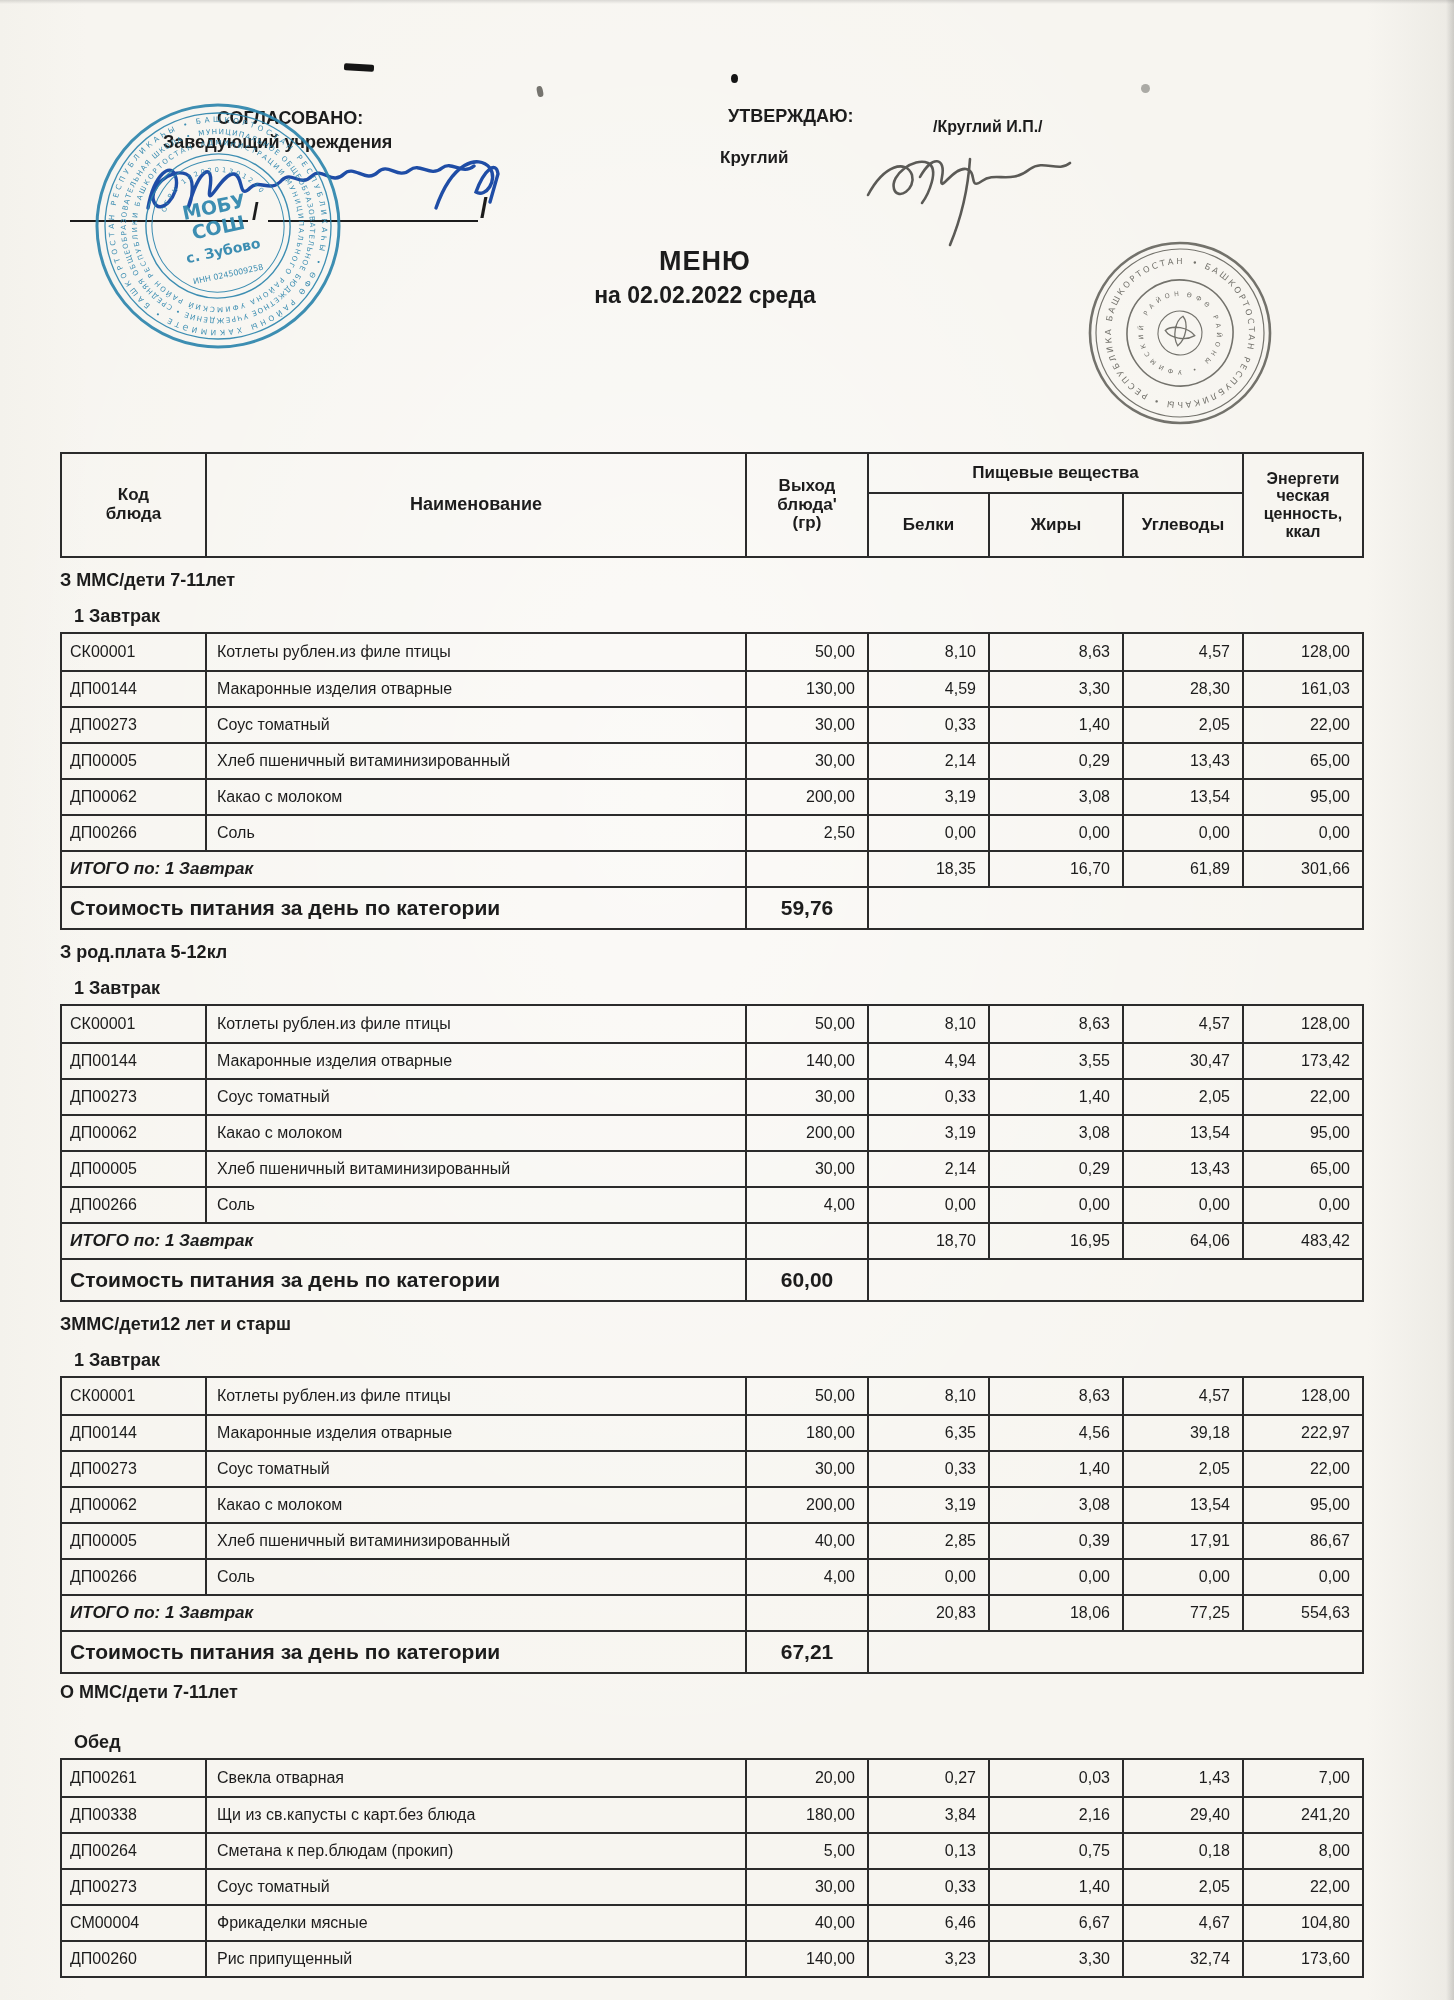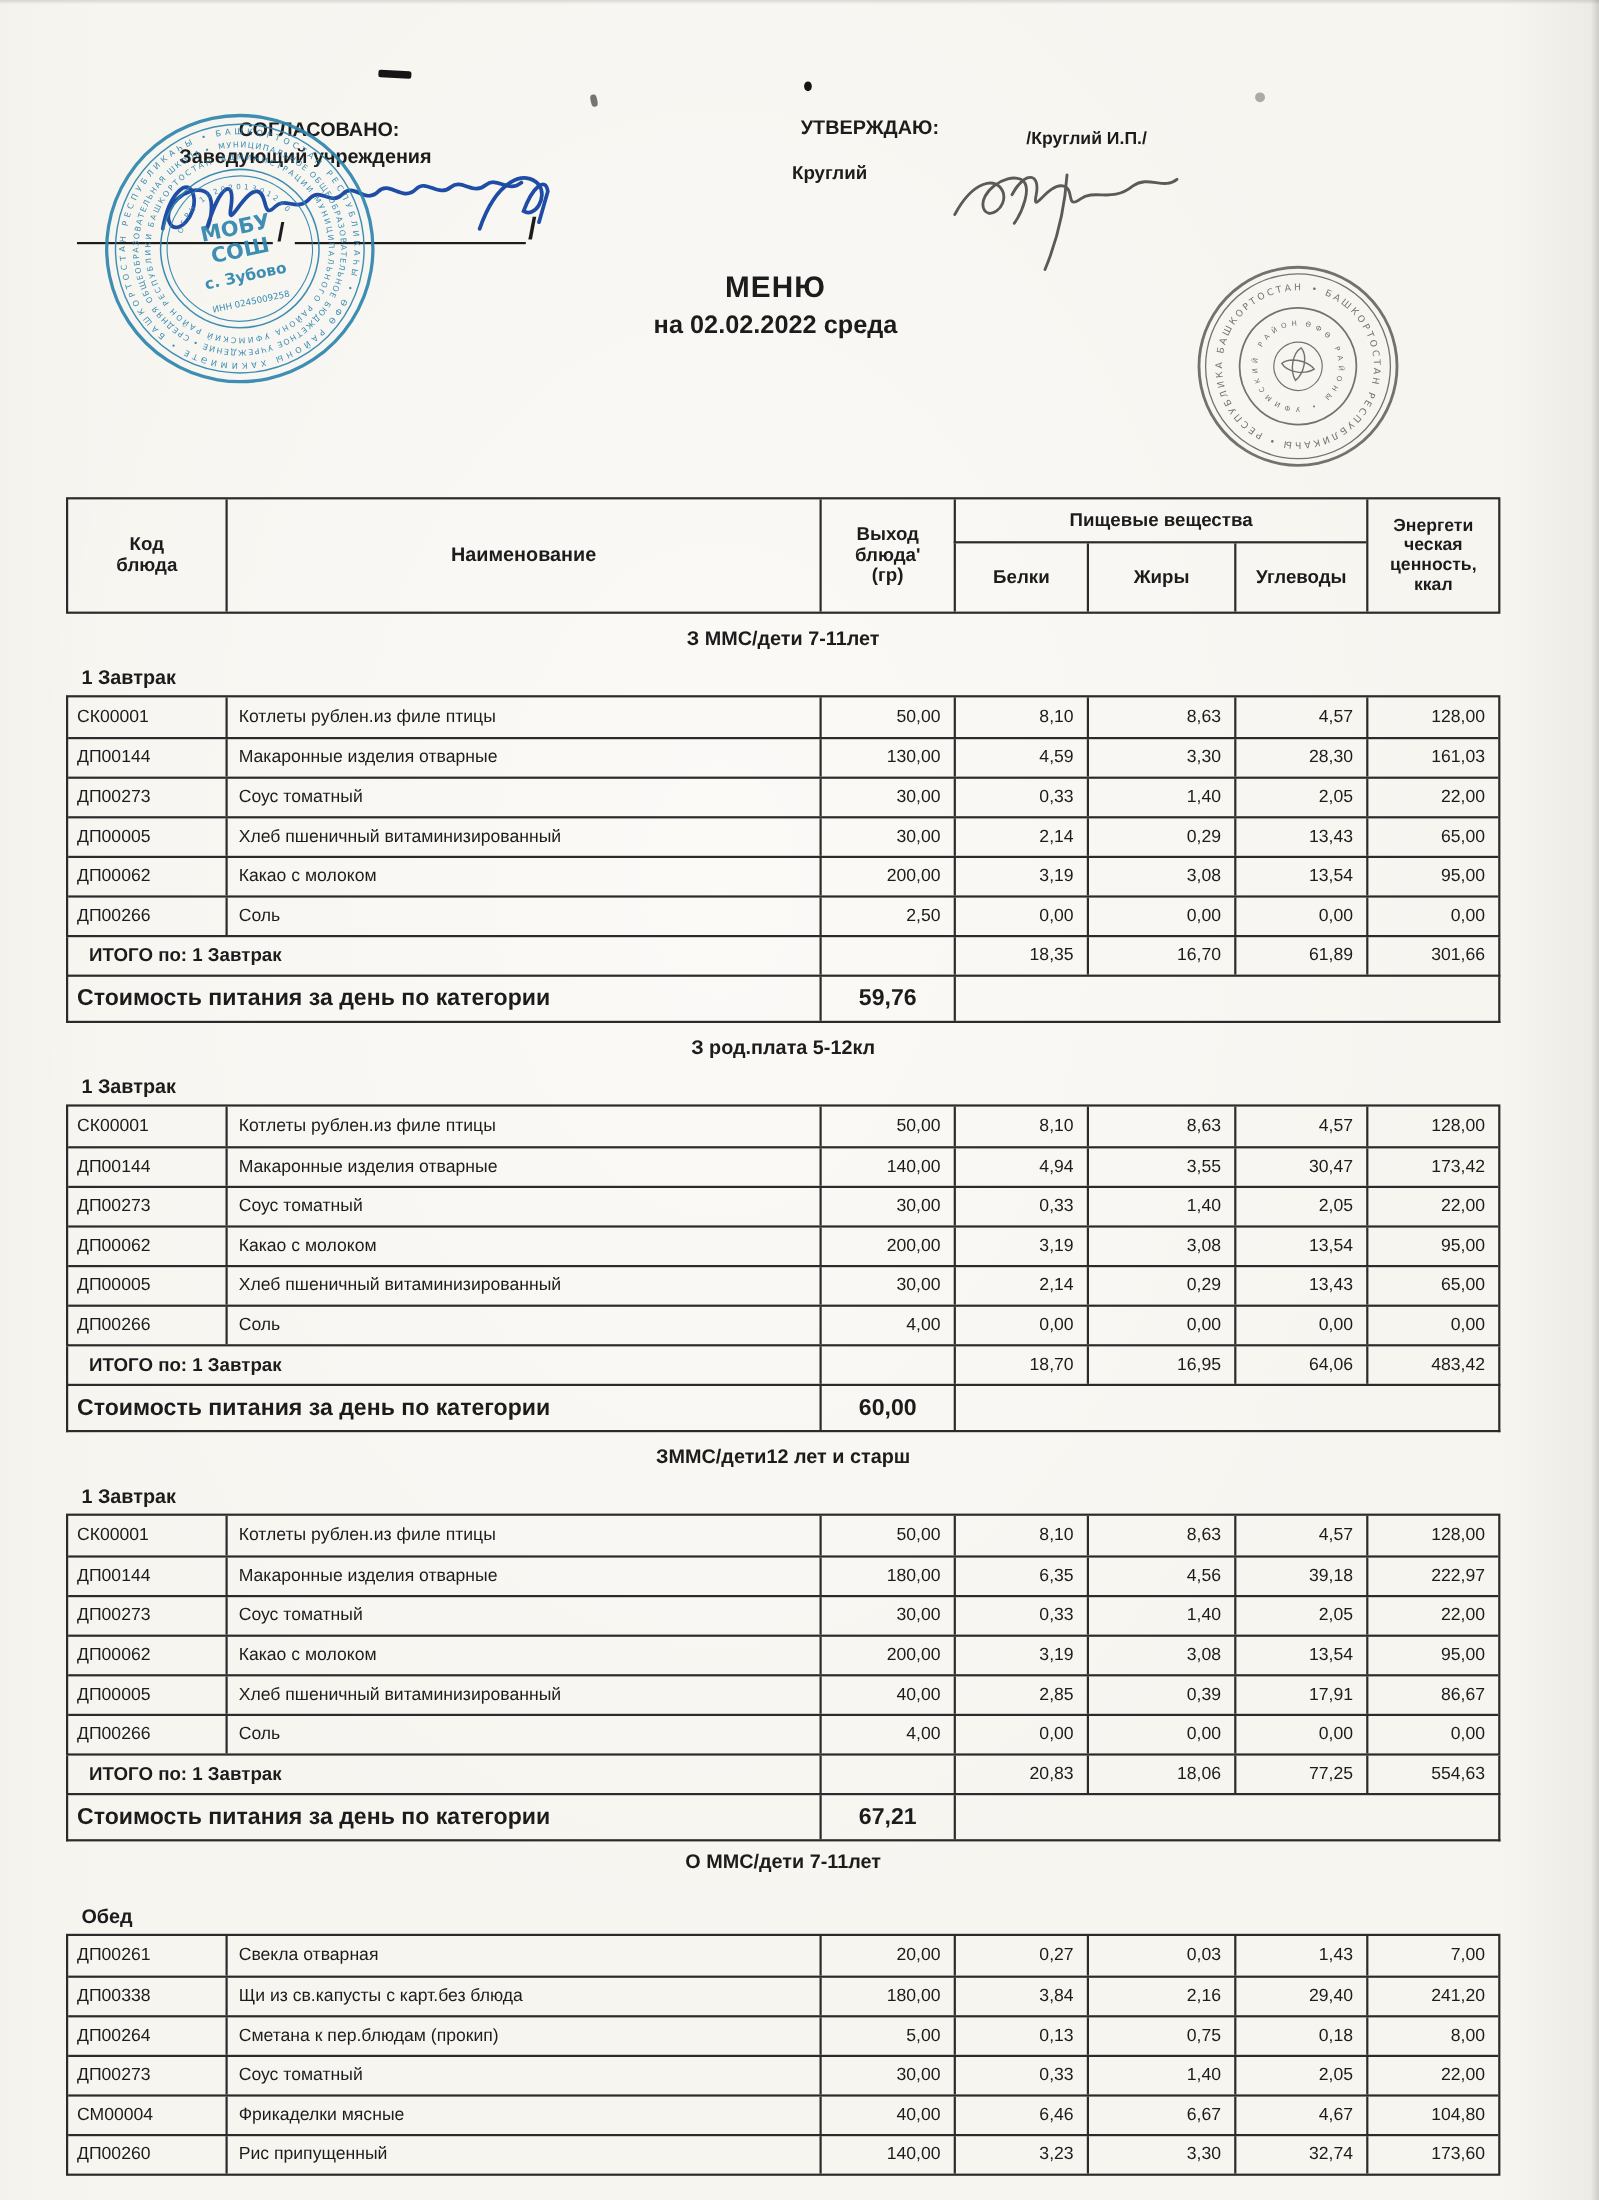--- a/index.html
+++ b/index.html
@@ -62,39 +62,39 @@
         font-weight:bold; font-size:17px; line-height:1.1; white-space:pre-line; }
   .th-code   { grid-column:1; grid-row:1/3; }
   .th-name   { grid-column:2; grid-row:1/3; border-left:2px solid #2b2b2b; font-size:18px; }
   .th-out    { grid-column:3; grid-row:1/3; border-left:2px solid #2b2b2b; }
   .th-nutr   { grid-column:4/7; grid-row:1; border-left:2px solid #2b2b2b; border-bottom:2px solid #2b2b2b; }
   .th-prot   { grid-column:4; grid-row:2; border-left:2px solid #2b2b2b; }
   .th-fat    { grid-column:5; grid-row:2; border-left:2px solid #2b2b2b; }
   .th-carb   { grid-column:6; grid-row:2; border-left:2px solid #2b2b2b; }
   .th-energy { grid-column:7; grid-row:1/3; border-left:2px solid #2b2b2b; font-size:16px; }
 
-  .cat  { margin-top:12px; width:100%; text-align:center; font-size:18px; font-weight:bold; height:24px; }
+  .cat  { margin-top:12px; width:100%; font-size:18px; font-weight:bold; height:24px; }
   .meal { margin:12px 0 2px 14px; font-size:18px; font-weight:bold; height:24px; }
   .s4 .cat  { margin-top:8px; }
   .s4 .meal { margin-top:26px; }
 
   .rows { border:2px solid #2b2b2b; width:1304px; }
   .trow { display:grid; grid-template-columns:143px 540px 122px 121px 134px 120px 120px; height:36px; }
   .s4 .trow { height:36px; }
   .trow + .trow { border-top:2px solid #2b2b2b; }
   .td { display:flex; align-items:center; font-size:16px; overflow:hidden; }
   .td + .td { border-left:2px solid #2b2b2b; }
   .td-code { padding-left:8px; }
   .td-name { padding-left:10px; }
   .td-out, .td-protein, .td-fat, .td-carbs, .td-kcal { justify-content:flex-end; padding-right:12px; }
 
   .total-row { display:grid; width:1304px; height:36px;
     grid-template-columns:683px 122px 121px 134px 120px 120px;
     border:2px solid #2b2b2b; border-top:none; }
-  .total-label { display:flex; align-items:center; padding-left:19px; font-weight:bold; font-size:17px; }
+  .total-label { display:flex; align-items:center; padding-left:8px; font-weight:bold; font-size:17px;font-style:italic; }
   .total-cell  { display:flex; align-items:center; justify-content:flex-end; padding-right:12px;
                  font-size:16px; border-left:2px solid #2b2b2b; }
 
   .cost-row { display:grid; width:1304px; height:42px;
     grid-template-columns:683px 122px 495px;
     border:2px solid #2b2b2b; border-top:none; }
   .cost-label { display:flex; align-items:center; padding-left:8px; font-weight:bold; font-size:21px; }
   .cost-value { display:flex; align-items:center; justify-content:center; font-weight:bold;
                 font-size:21px; border-left:2px solid #2b2b2b; }
   .cost-rest  { border-left:2px solid #2b2b2b; }

